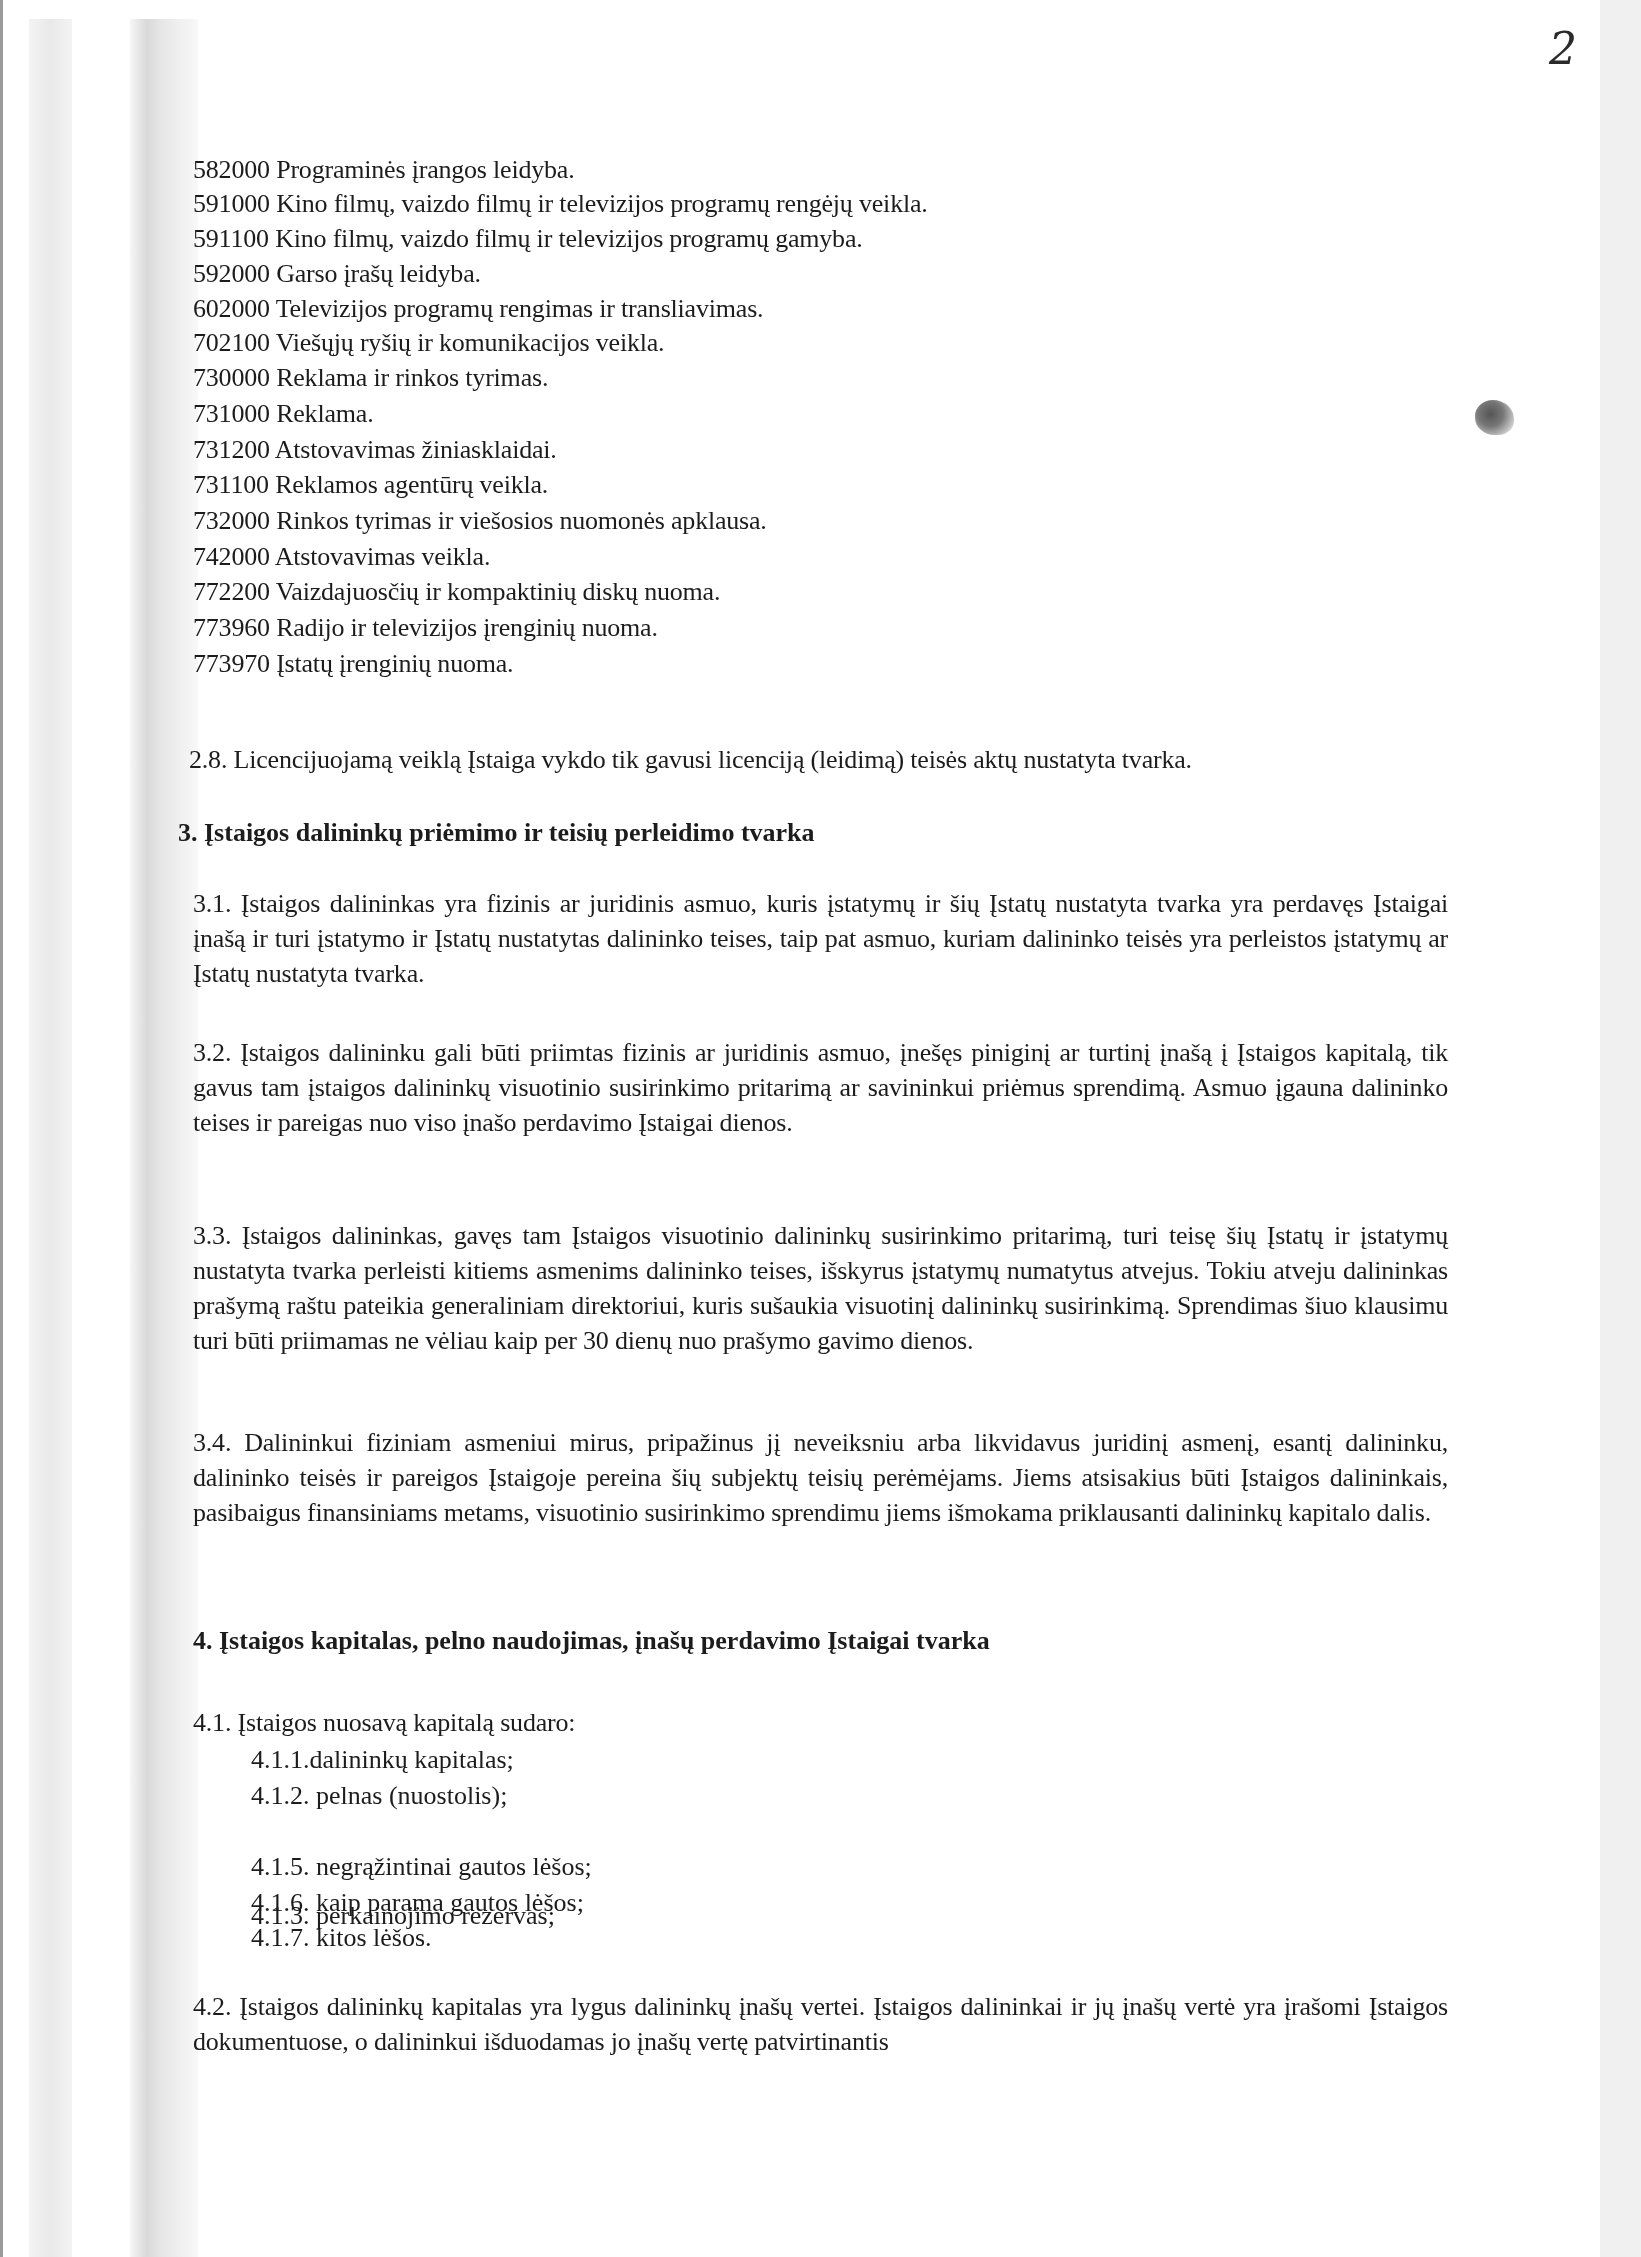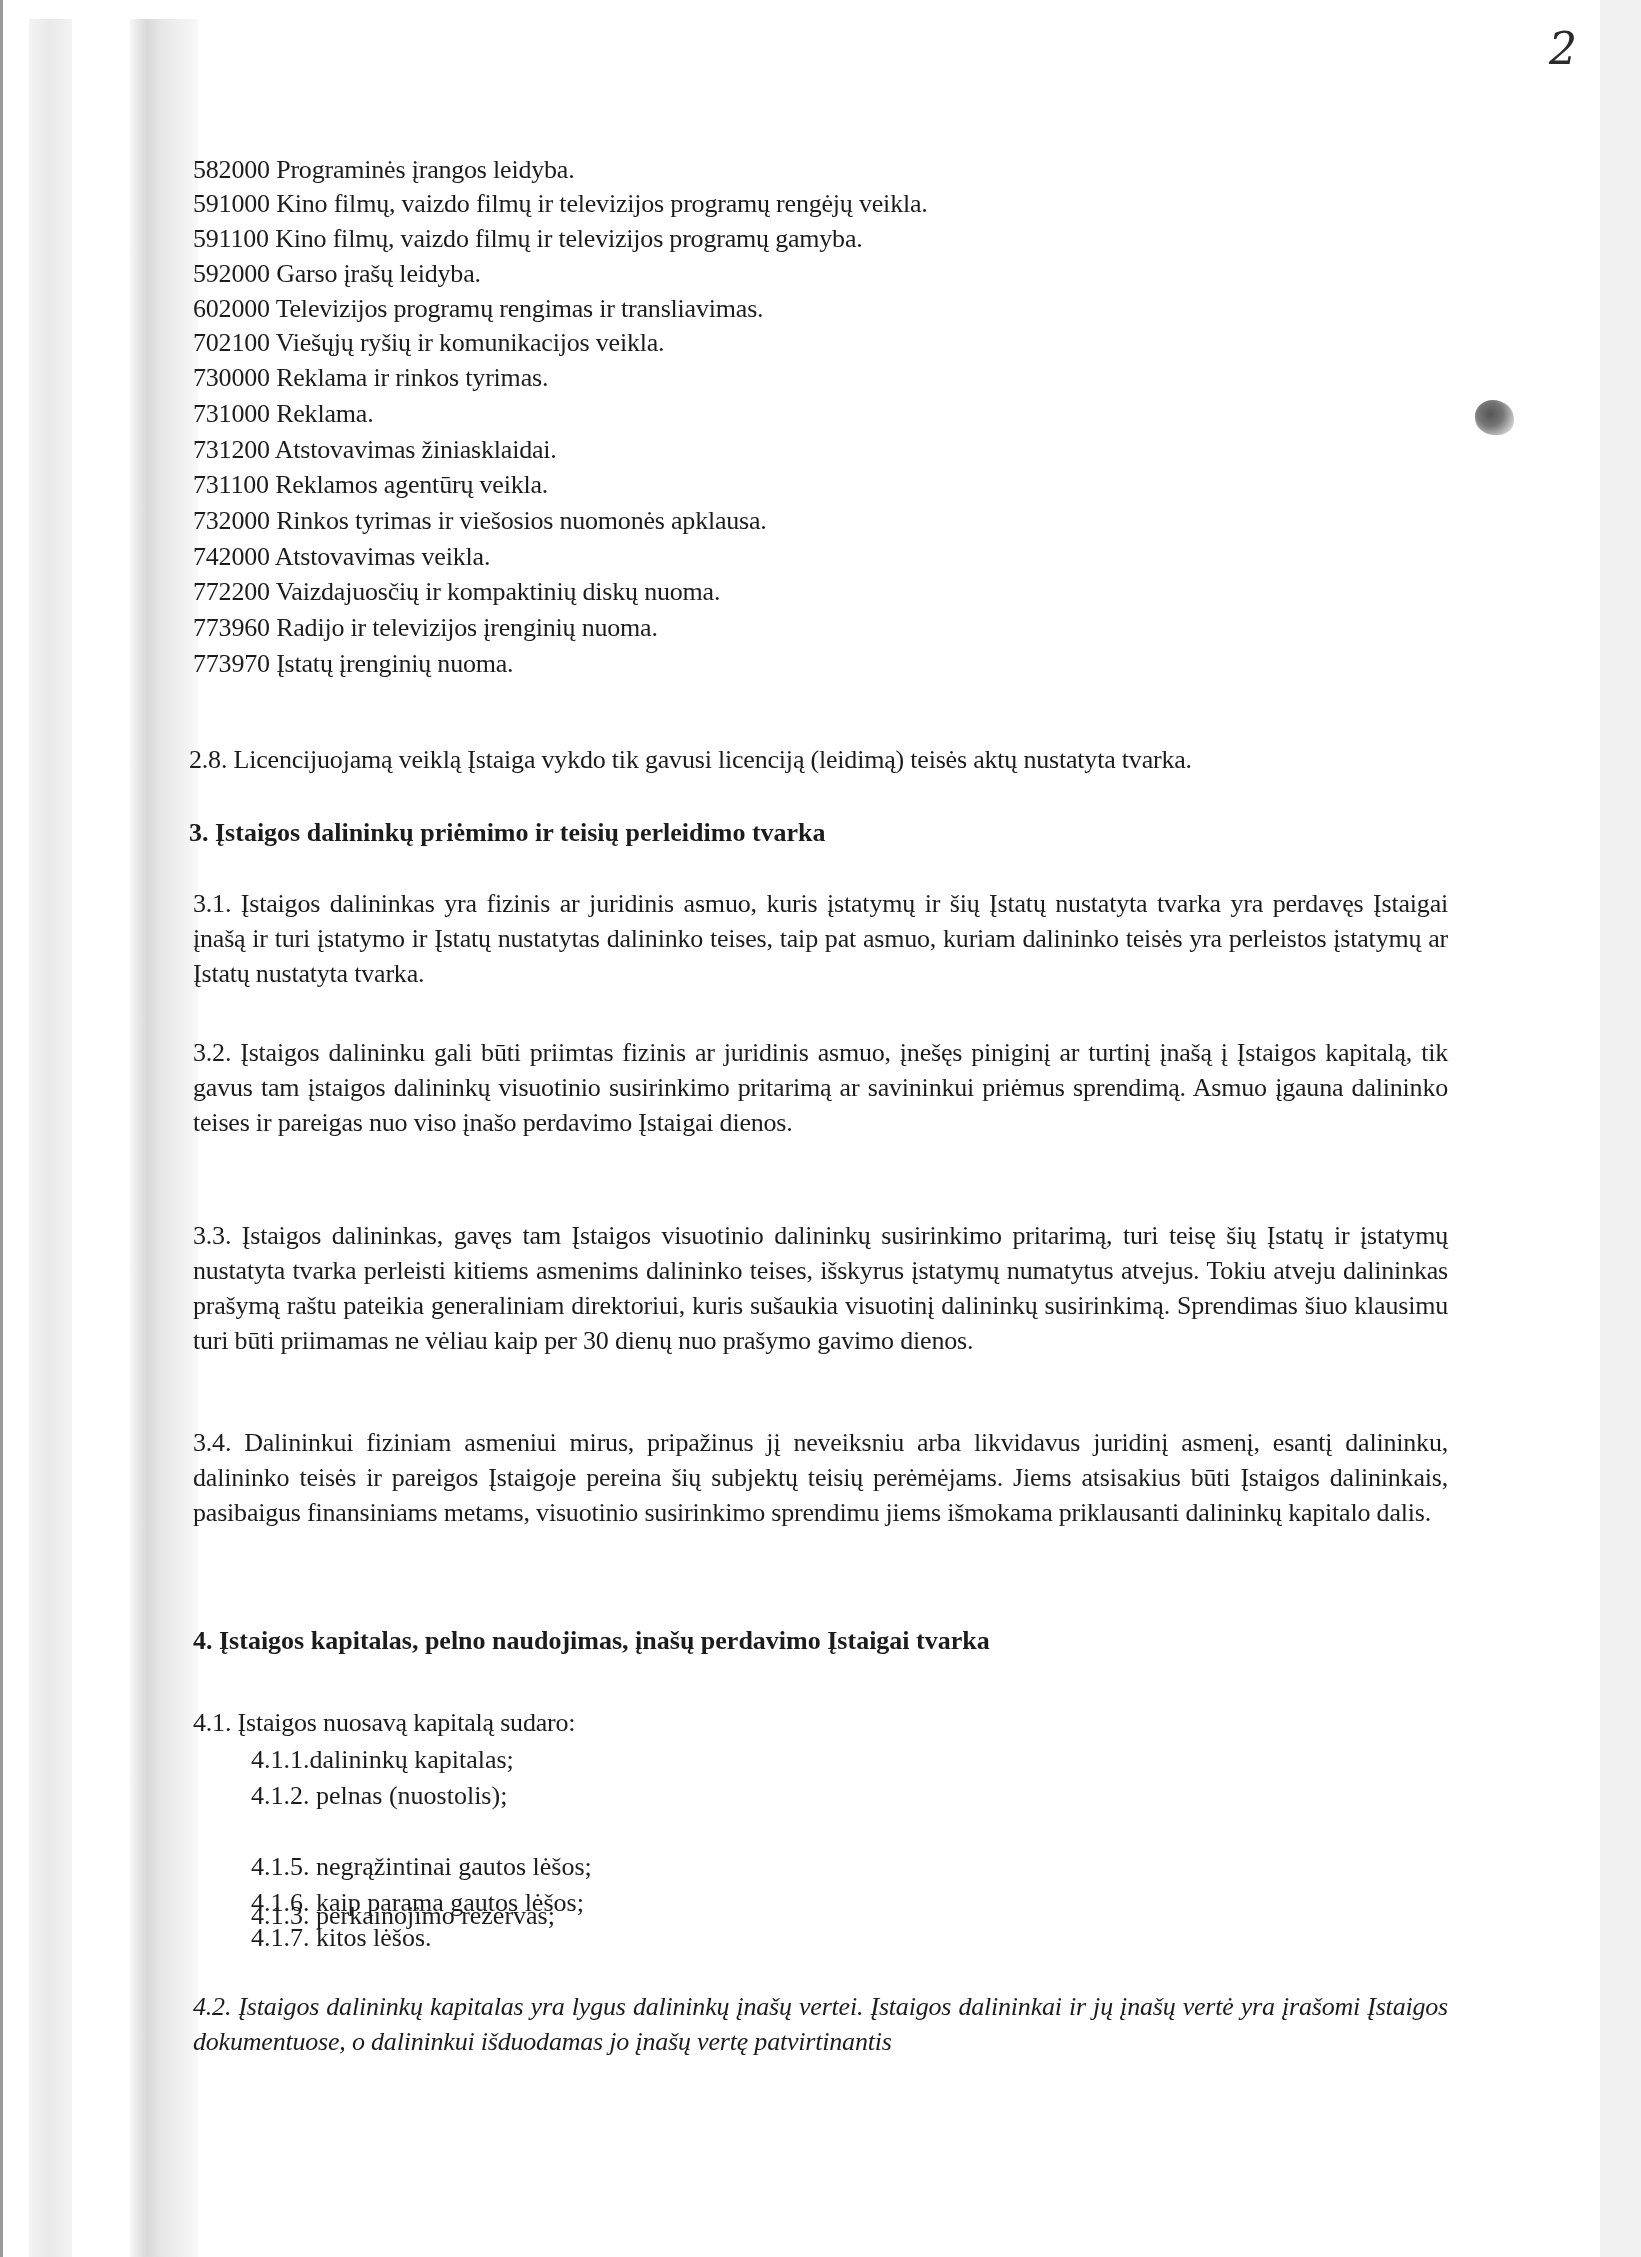--- a/index.html
+++ b/index.html
@@ -47,32 +47,32 @@
     <div class="line" style="top:467px"><span>731100</span> <span>Reklamos agentūrų veikla.</span></div>
     <div class="line" style="top:503px"><span>732000</span> <span>Rinkos tyrimas ir viešosios nuomonės apklausa.</span></div>
     <div class="line" style="top:539px"><span>742000</span> <span>Atstovavimas veikla.</span></div>
     <div class="line" style="top:574px"><span>772200</span> <span>Vaizdajuosčių ir kompaktinių diskų nuoma.</span></div>
     <div class="line" style="top:610px"><span>773960</span> <span>Radijo ir televizijos įrenginių nuoma.</span></div>
     <div class="line" style="top:646px"><span>773970</span> <span>Įstatų įrenginių nuoma.</span></div>
   </div>
 
   <div class="line" style="top:742px; left:189px;">2.8. Licencijuojamą veiklą Įstaiga vykdo tik gavusi licenciją (leidimą) teisės aktų nustatyta tvarka.</div>
 
-  <div class="heading" style="top:815px; left:189px;">3. Įstaigos dalininkų priėmimo ir teisių perleidimo tvarka</div>
+  <div class="heading" style="top:815px; left:178px;">3. Įstaigos dalininkų priėmimo ir teisių perleidimo tvarka</div>
 
   <div class="para" style="top:886px;">3.1. Įstaigos dalininkas yra fizinis ar juridinis asmuo, kuris įstatymų ir šių Įstatų nustatyta tvarka yra perdavęs Įstaigai įnašą ir turi įstatymo ir Įstatų nustatytas dalininko teises, taip pat asmuo, kuriam dalininko teisės yra perleistos įstatymų ar Įstatų nustatyta tvarka.</div>
   <div class="para" style="top:1035px;">3.2. Įstaigos dalininku gali būti priimtas fizinis ar juridinis asmuo, įnešęs piniginį ar turtinį įnašą į Įstaigos kapitalą, tik gavus tam įstaigos dalininkų visuotinio susirinkimo pritarimą ar savininkui priėmus sprendimą. Asmuo įgauna dalininko teises ir pareigas nuo viso įnašo perdavimo Įstaigai dienos.</div>
   <div class="para" style="top:1218px;">3.3. Įstaigos dalininkas, gavęs tam Įstaigos visuotinio dalininkų susirinkimo pritarimą, turi teisę šių Įstatų ir įstatymų nustatyta tvarka perleisti kitiems asmenims dalininko teises, išskyrus įstatymų numatytus atvejus. Tokiu atveju dalininkas prašymą raštu pateikia generaliniam direktoriui, kuris sušaukia visuotinį dalininkų susirinkimą. Sprendimas šiuo klausimu turi būti priimamas ne vėliau kaip per 30 dienų nuo prašymo gavimo dienos.</div>
   <div class="para" style="top:1425px;">3.4. Dalininkui fiziniam asmeniui mirus, pripažinus jį neveiksniu arba likvidavus juridinį asmenį, esantį dalininku, dalininko teisės ir pareigos Įstaigoje pereina šių subjektų teisių perėmėjams. Jiems atsisakius būti Įstaigos dalininkais, pasibaigus finansiniams metams, visuotinio susirinkimo sprendimu jiems išmokama priklausanti dalininkų kapitalo dalis.</div>
 
   <div class="heading" style="top:1623px; left:193px;">4. Įstaigos kapitalas, pelno naudojimas, įnašų perdavimo Įstaigai tvarka</div>
 
   <div class="line" style="top:1705px; left:193px;">4.1. Įstaigos nuosavą kapitalą sudaro:</div>
   <div class="sub" style="top:1742px;">4.1.1.dalininkų kapitalas;</div>
   <div class="sub" style="top:1778px;">4.1.2. pelnas (nuostolis);</div>
   <div class="sub" style="top:1898px;">4.1.3. perkainojimo rezervas;</div>
   <div class="sub" style="top:1849px;">4.1.5. negrąžintinai gautos lėšos;</div>
   <div class="sub" style="top:1885px;">4.1.6. kaip parama gautos lėšos;</div>
   <div class="sub" style="top:1920px;">4.1.7. kitos lėšos.</div>
 
-  <div class="para" style="top:1989px;font-style:italic;">4.2. Įstaigos dalininkų kapitalas yra lygus dalininkų įnašų vertei. Įstaigos dalininkai ir jų įnašų vertė yra įrašomi Įstaigos dokumentuose, o dalininkui išduodamas jo įnašų vertę patvirtinantis</div>
+  <div class="para" style="top:1989px;">4.2. Įstaigos dalininkų kapitalas yra lygus dalininkų įnašų vertei. Įstaigos dalininkai ir jų įnašų vertė yra įrašomi Įstaigos dokumentuose, o dalininkui išduodamas jo įnašų vertę patvirtinantis</div>
 </div>
 
 
 </body></html>

